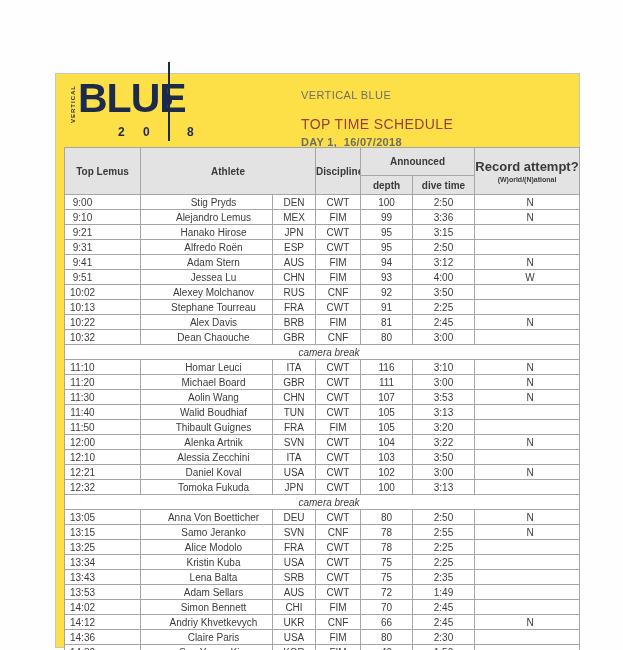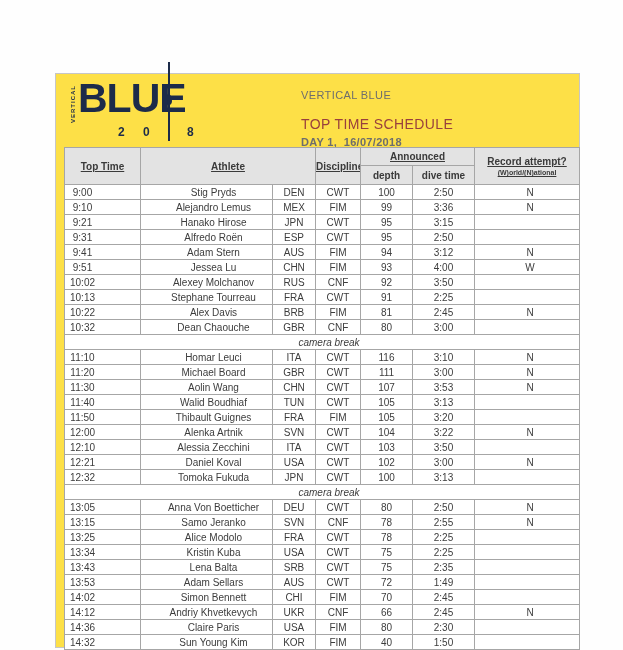--- a/index.html
+++ b/index.html
@@ -36,25 +36,25 @@
   .doc-date{font-size:11px; font-weight:700; letter-spacing:.3px; color:var(--graytext);
     margin-top:4px; white-space:pre;}
 
   
   table.schedule{position:absolute; left:8px; top:73px; width:515px;
     border-collapse:collapse; table-layout:fixed;}
   .schedule th,.schedule td{border:1px solid var(--grid); overflow:hidden;
     white-space:nowrap; padding:0;}
   .schedule thead th{background:var(--headerbg); color:#3a3a3a;
     font-size:10px; font-weight:bold; text-align:center;}
-  .schedule thead tr.r1 th{height:18px;text-decoration:underline;}
+  .schedule thead tr.r1 th{height:28px;}
   .schedule thead tr.r2 th{height:19px;}
   th.h-disc{font-size:9.5px;}
   th.h-record div{line-height:1.35;}
-  th.h-record .line1{font-size:10px;}
+  th.h-record .line1{font-size:13px;}
   th.h-record .line2{font-size:7px;}
   .schedule tbody td{height:15px; font-size:10px; color:var(--bodytext);
     text-align:center; background:#fff;}
   td.col-time{text-align:right; padding-right:40px;}
   td.col-name{text-align:left; padding-left:14px;}
   td.col-record{text-align:left; padding-left:6px;}
   td.break-cell{font-style:italic; text-align:left; padding-left:14px;margin-left:48px;}
 </style>
 </head>
 <body>
@@ -84,21 +84,21 @@
       <col style="width:76px">
         <col style="width:132px">
         <col style="width:43px">
       <col style="width:45px">
         <col style="width:52px">
         <col style="width:62px">
       <col style="width:105px">
     </colgroup>
     <thead>
       <tr class="r1">
-        <th rowspan="2">Top Time</th>
+        <th rowspan="2">Top Lemus</th>
         <th rowspan="2" colspan="2">Athlete</th>
         <th rowspan="2" class="h-disc">Discipline</th>
         <th colspan="2">Announced</th>
         <th rowspan="2" class="h-record">
           <div class="line1">Record attempt?</div>
           <div class="line2">(W)orld/(N)ational</div>
         </th>
       </tr>
       <tr class="r2">
         <th>depth</th>

